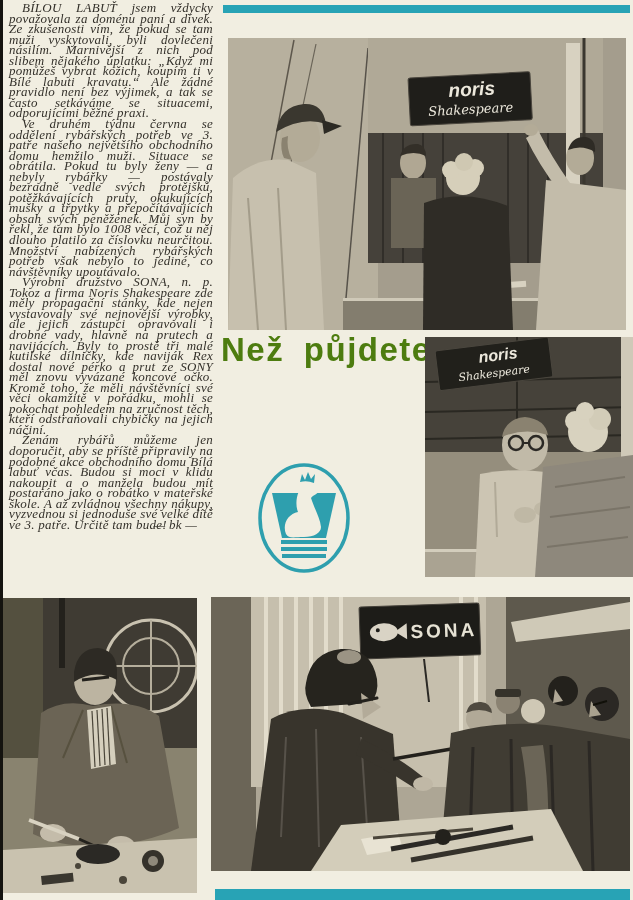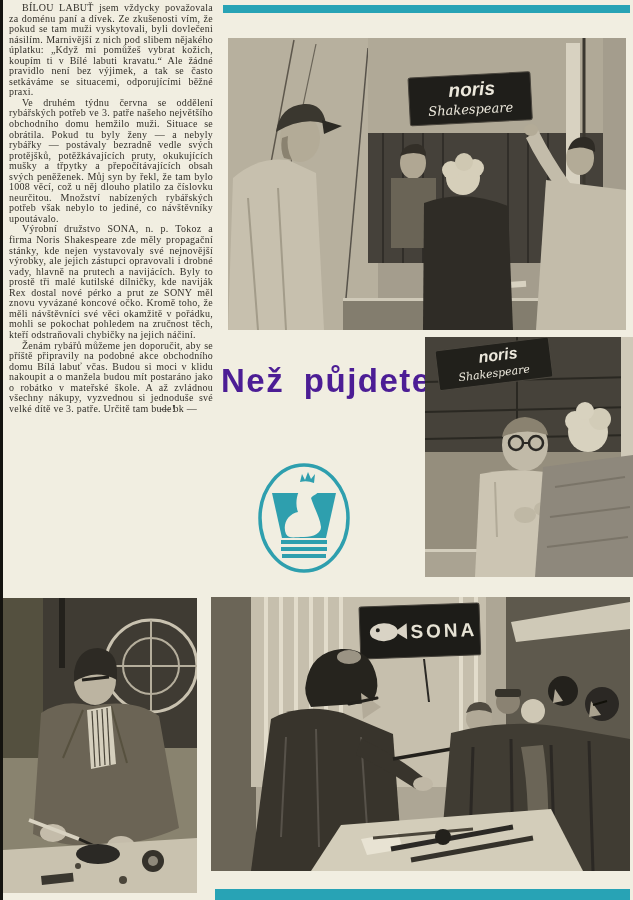--- a/index.html
+++ b/index.html
@@ -4,25 +4,25 @@
 <style>
   html,body{margin:0;padding:0;background:#888;}
   .page{position:relative;width:633px;height:900px;background:#f1eee1;overflow:hidden;
         font-family:"Liberation Serif", serif;}
   .left-edge{position:absolute;left:0;top:0;width:3px;height:900px;background:#14130f;}
   .bar{position:absolute;background:#28a3b5;}
   .top-bar{left:223px;top:5px;width:407px;height:8px;}
   .bottom-bar{left:215px;top:889px;width:415px;height:11px;}
 
   .article{position:absolute;left:9px;top:3px;width:204px;color:#33302a;
-           font-size:10px;line-height:10.55px;text-align:justify;letter-spacing:0.25px;}
+           font-size:13px;line-height:10.55px;text-align:justify;letter-spacing:0.25px;font-style:italic;}
   .article p{margin:0;text-indent:13px;}
   .byline{text-align:right;padding-right:16px;margin-top:-10.5px;}
 
-  .headline{position:absolute;left:221px;top:353px;color:#4c1d95;
+  .headline{position:absolute;left:221px;top:322px;color:#4d7c0f;
             font-family:"Liberation Sans", sans-serif;font-weight:bold;
             font-size:33px;line-height:55px;letter-spacing:1.5px;word-spacing:9px;white-space:nowrap;}
 
   .logo{position:absolute;left:256px;top:462px;width:96px;height:112px;}
 
   .photo{position:absolute;overflow:hidden;background:#a49d8d;}
   .photo svg{display:block;}
   .photo-top{left:228px;top:38px;width:398px;height:292px;}
   .photo-mid{left:425px;top:337px;width:208px;height:240px;}
   .photo-bl{left:3px;top:598px;width:194px;height:295px;}

